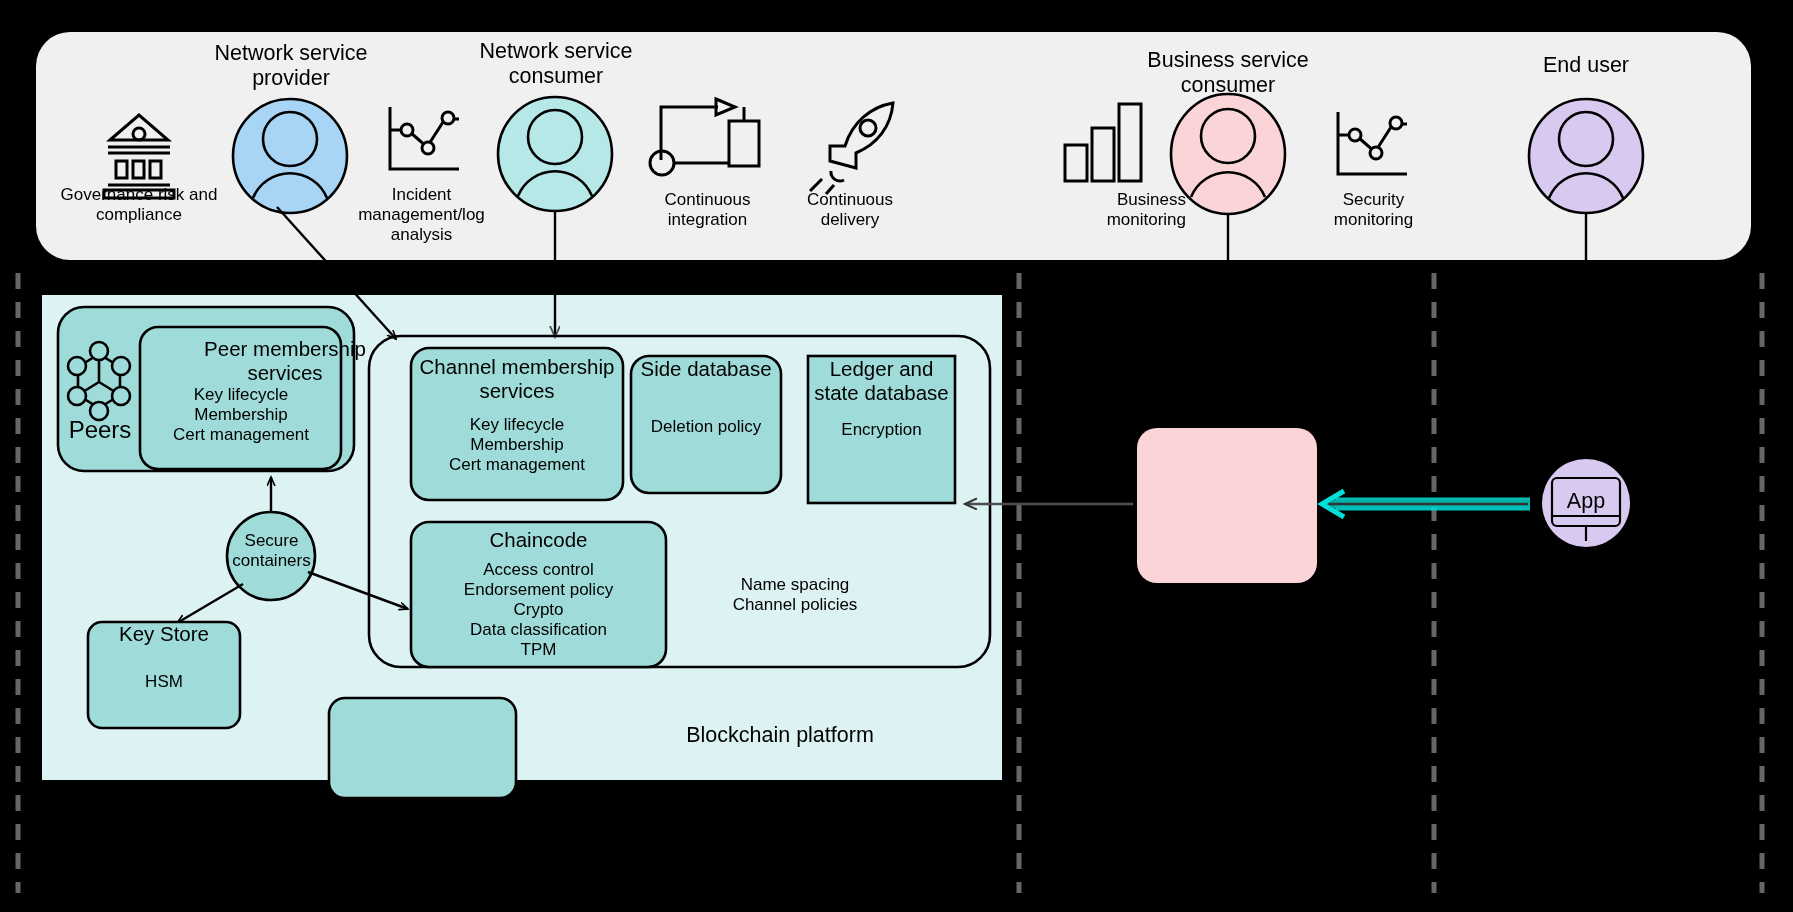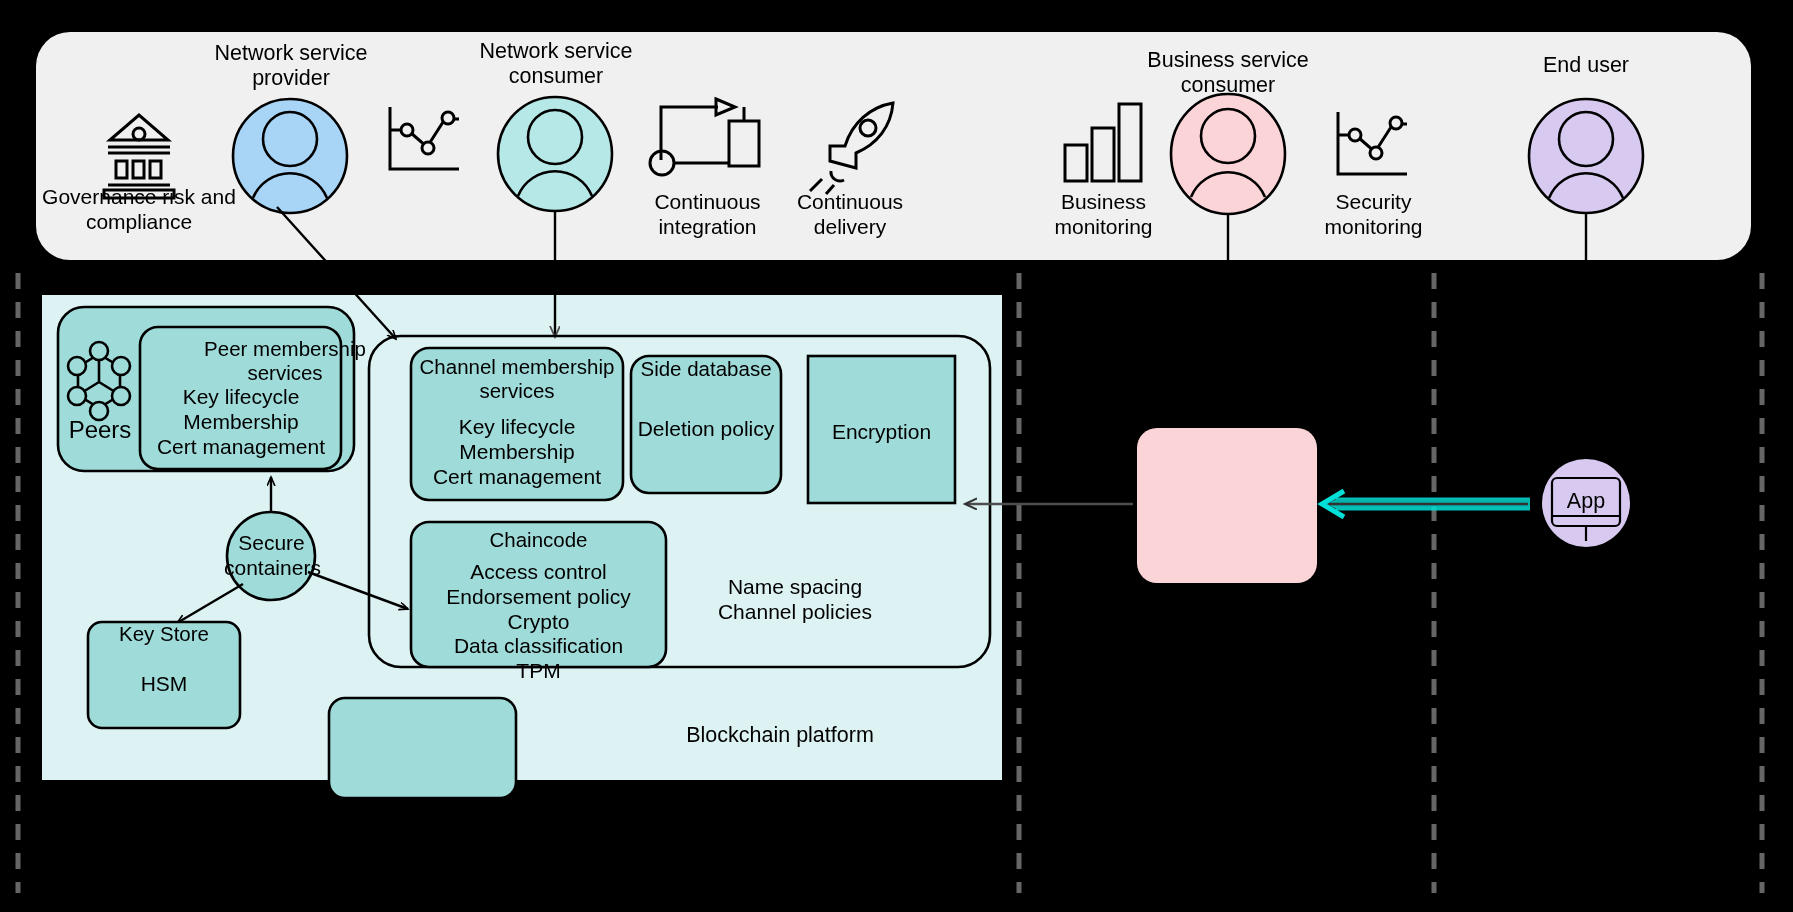--- a/index.html
+++ b/index.html
@@ -30,21 +30,21 @@
     overflow: visible;
   }
   .lbl {
     position: absolute;
     text-align: center;
     line-height: 1.18;
     white-space: pre-line;
     pointer-events: none;
   }
   .t18 { font-size: 24px; }
-  .t19 { font-size: 21px; }
+  .t19 { font-size: 17px; }
   .t20 { font-size: 20.5px; }
   .t21 { font-size: 21.5px; }
 </style>
 </head>
 <body>
 
 <div id="stage">
 
   <svg class="layer" viewBox="0 0 1793 912">
     <defs>
@@ -205,25 +205,28 @@
   <div class="lbl t21" style="left:196px; top:30px; width:190px;">Network service
 provider</div>
   <div class="lbl t21" style="left:461px; top:28px; width:190px;">Network service
 consumer</div>
   <div class="lbl t21" style="left:1130px; top:26px; width:196px;margin-top:11px;">Business service
 consumer</div>
   <div class="lbl t21" style="left:1496px; top:42px; width:180px;">End user</div>
 
   <div class="lbl t19" style="left:39px; top:174px; width:200px;">Governance risk and
 compliance</div>
+  <div class="lbl t19" style="left:339px; top:174px; width:165px;">Incident
+management/log
+analysis</div>
   <div class="lbl t19" style="left:625px; top:179px; width:165px;">Continuous
 integration</div>
   <div class="lbl t19" style="left:760px; top:179px; width:180px;">Continuous
 delivery</div>
-  <div class="lbl t19" style="left:1021px; top:179px; width:165px;">Business
+  <div class="lbl t19" style="left:1021px; top:179px; width:165px;text-align:right;">Business
 monitoring</div>
   <div class="lbl t19" style="left:1291px; top:179px; width:165px;">Security
 monitoring</div>
 
   <div class="lbl t18" style="left:54px; top:405px; width:92px;">Peers</div>
 
   <div class="lbl t20" style="left:142px; top:326px; width:198px;margin-left:44px;">Peer membership
 services</div>
   <div class="lbl t19" style="left:142px; top:374px; width:198px;">Key lifecycle
 Membership
@@ -238,20 +241,22 @@
 
   <div class="lbl t20" style="left:408px; top:344px; width:218px;">Channel membership
 services</div>
   <div class="lbl t19" style="left:408px; top:404px; width:218px;">Key lifecycle
 Membership
 Cert management</div>
 
   <div class="lbl t20" style="left:631px; top:346px; width:150px;">Side database</div>
   <div class="lbl t19" style="left:631px; top:406px; width:150px;">Deletion policy</div>
 
+  <div class="lbl t20" style="left:808px; top:346px; width:147px;">Ledger and
+state database</div>
   <div class="lbl t19" style="left:808px; top:409px; width:147px;">Encryption</div>
 
   <div class="lbl t20" style="left:411px; top:517px; width:255px;">Chaincode</div>
   <div class="lbl t19" style="left:411px; top:549px; width:255px;">Access control
 Endorsement policy
 Crypto
 Data classification
 TPM</div>
 
   <div class="lbl t19" style="left:700px; top:564px; width:190px;">Name spacing

